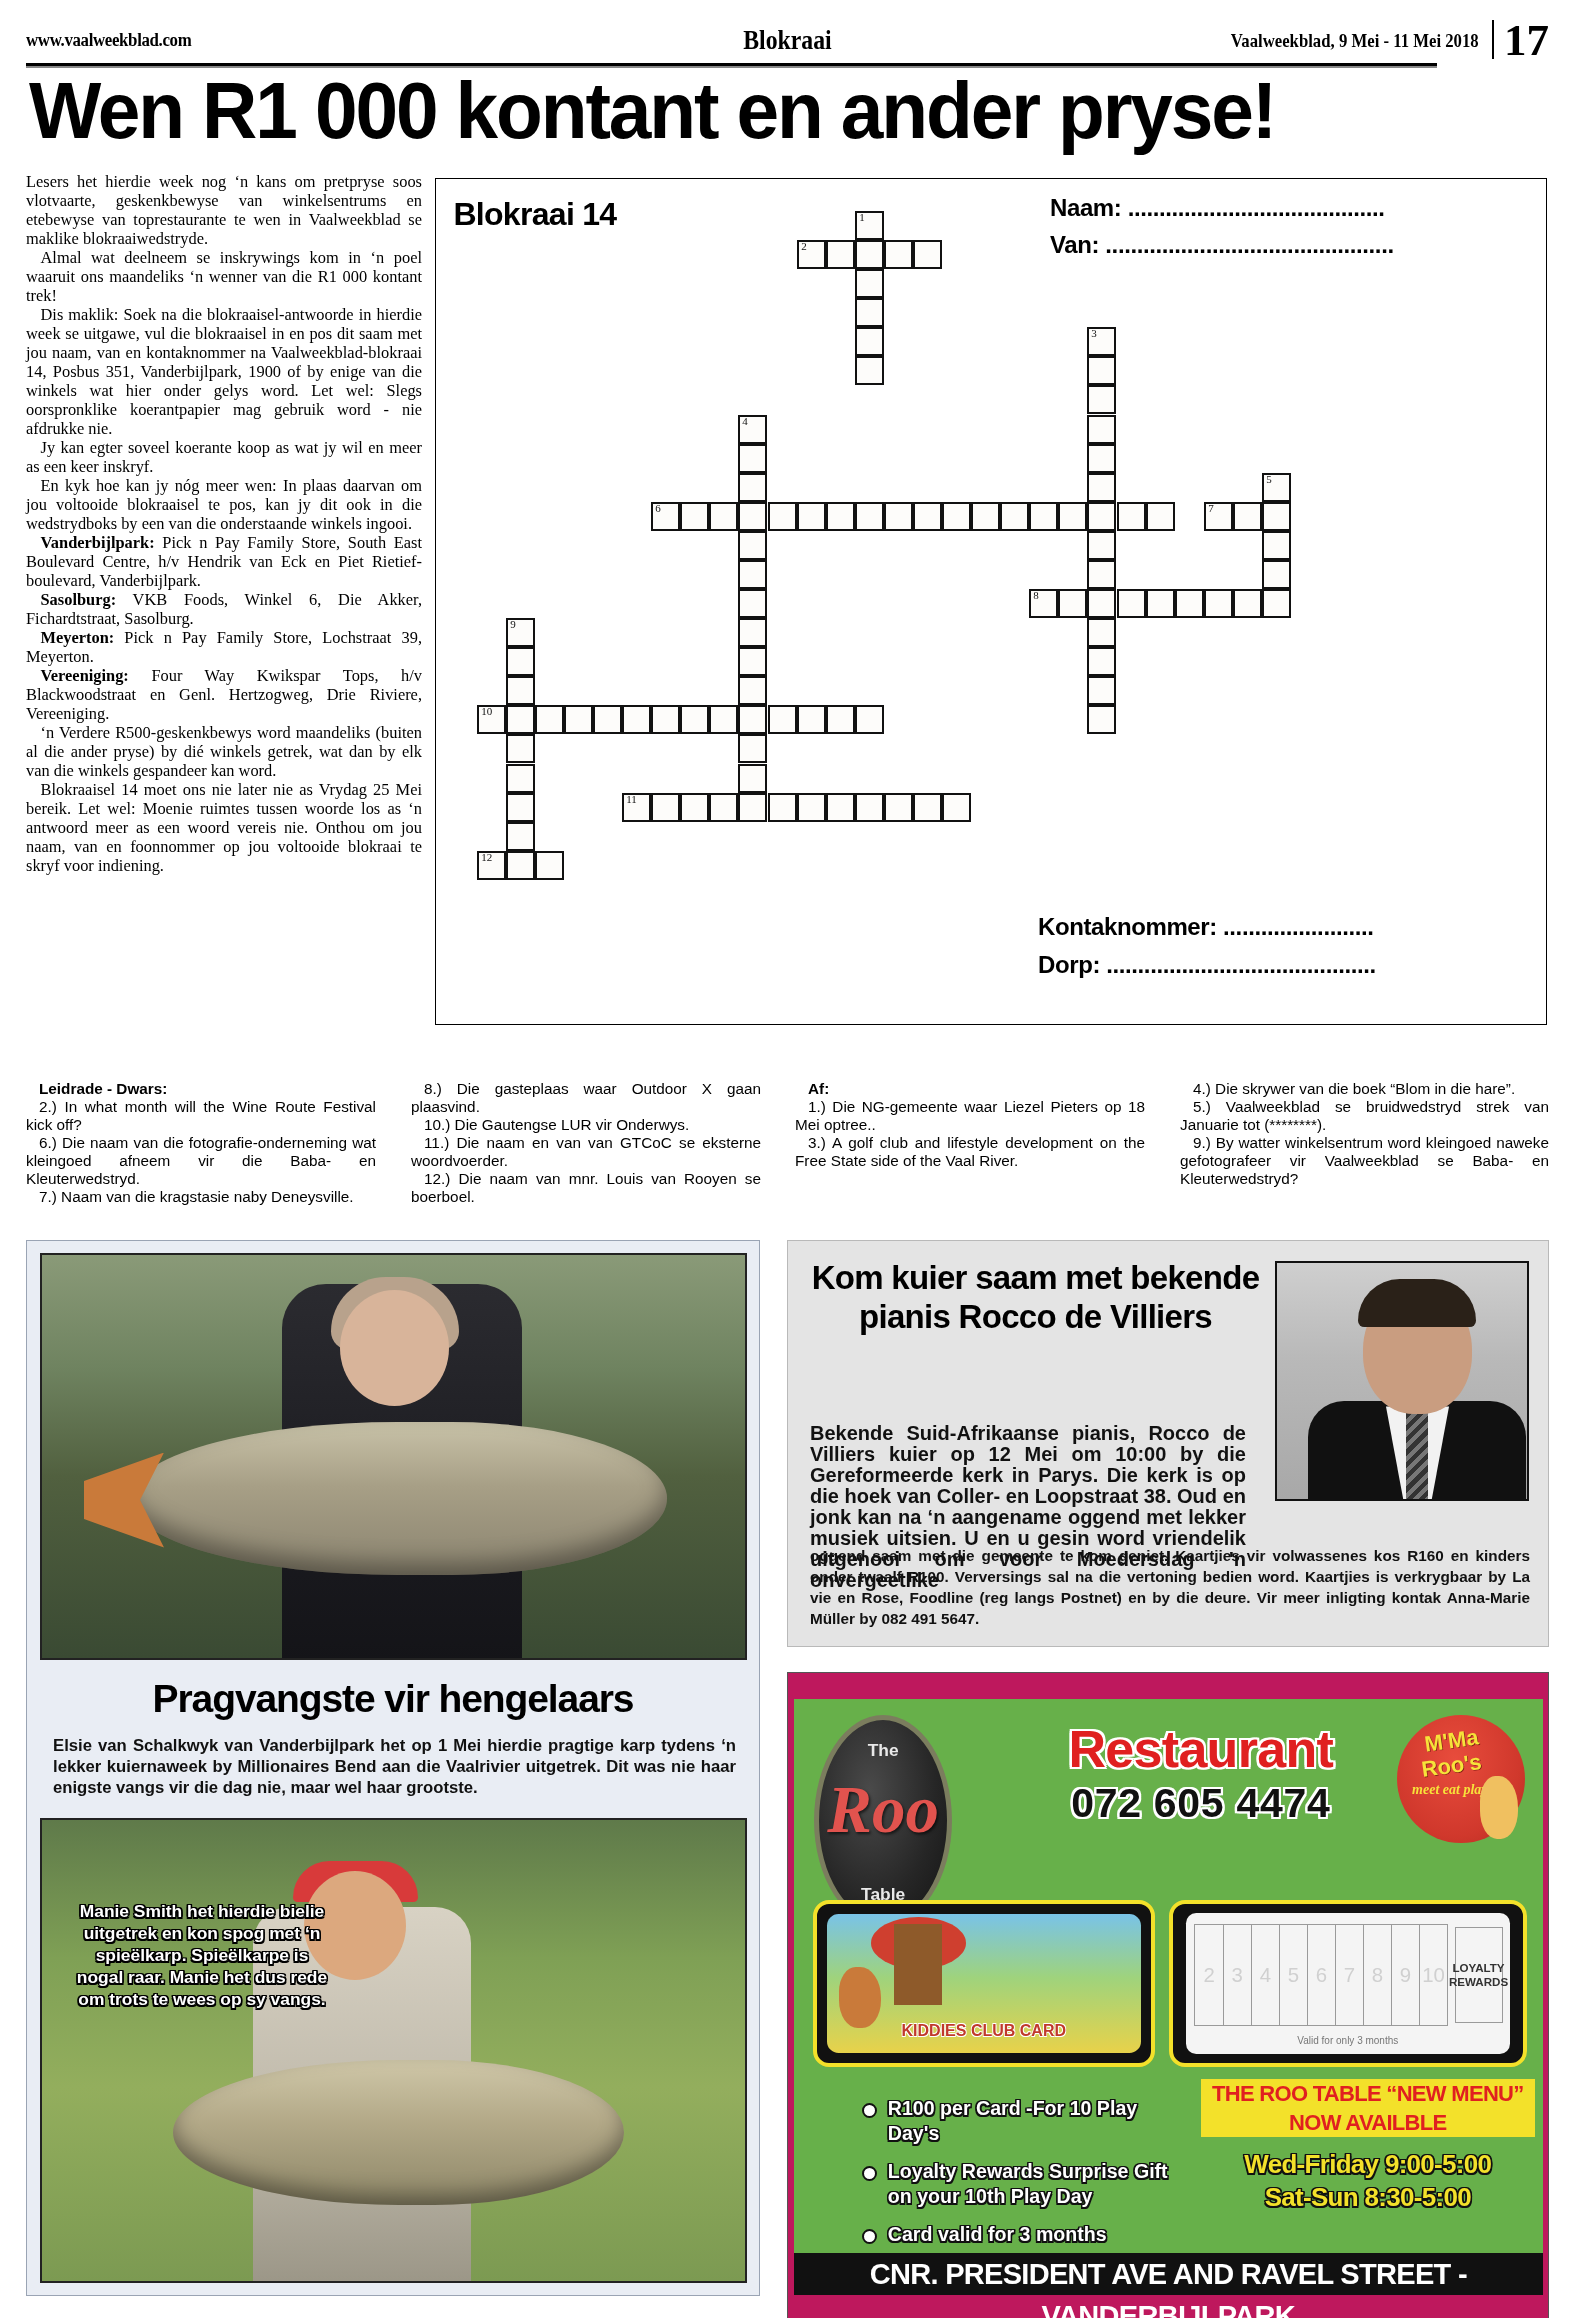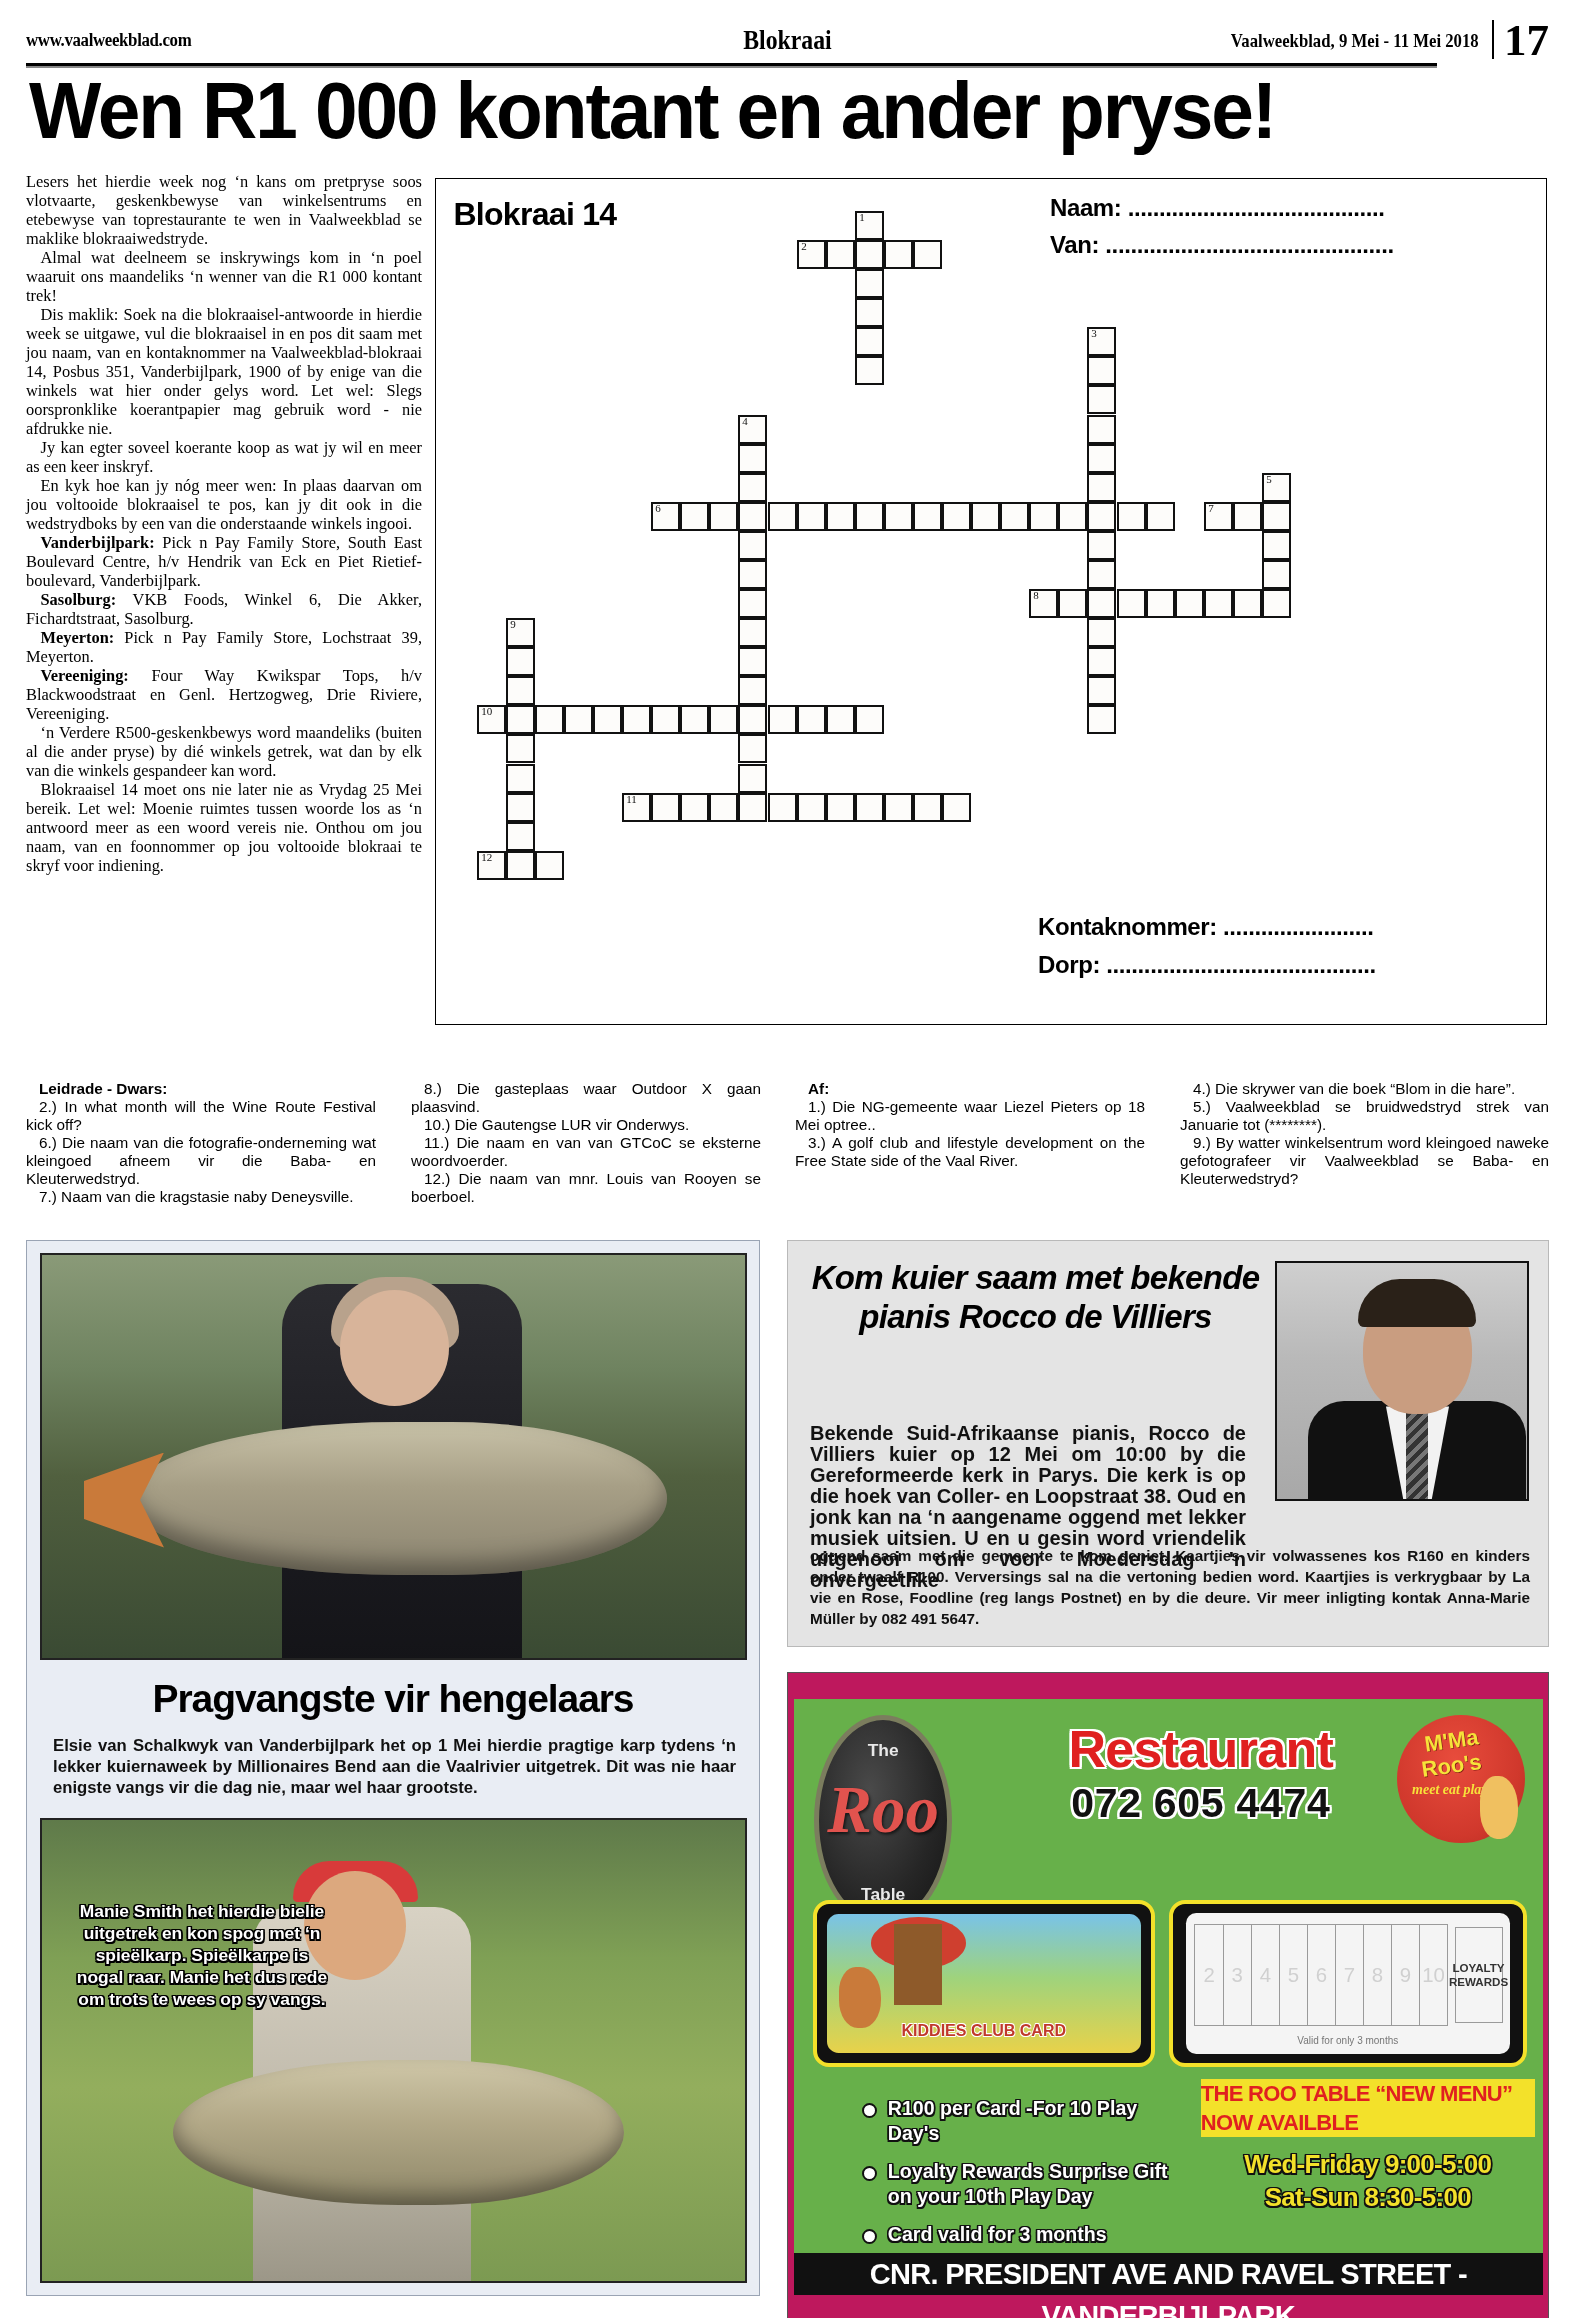--- a/index.html
+++ b/index.html
@@ -186,21 +186,21 @@
 
   
   .rocco-ad {
     position:absolute; left:787px; top:1240px; width:762px; height:407px;
     background:#e4e4e4; border:1.5px solid #b9b9b9;
   }
   .rocco-h {
     position:absolute; left:22px; top:17.4px; width:451px;
     font-family:"Liberation Sans", sans-serif;
     font-weight:700; font-size:33px; line-height:39px;
-    color:#000; text-align:center; letter-spacing:-0.7px;font-style:italic;
+    color:#000; text-align:center; letter-spacing:-0.7px;
   }
   .rocco-photo {
     position:absolute; right:19px; top:20.4px; width:254px; height:240px;
     border:2.2px solid #111;
     background: linear-gradient(180deg,#cfcfcf 0%, #b9b9b9 40%, #a8a8a8 100%);
     overflow:hidden;
   }
   .r-head { position:absolute; left:86px; top:23px; width:109px; height:128px;
     background:#c99d80; border-radius:50% 50% 46% 46%;}
   .r-hair { position:absolute; left:81px; top:16px; width:118px; height:48px;
@@ -354,21 +354,21 @@
     font-family:"Liberation Sans", sans-serif; font-weight:700;
     font-size:19.6px; line-height:25px; color:#fff;
     text-shadow: -1.5px -1.5px 0 #111, 1.5px -1.5px 0 #111, -1.5px 1.5px 0 #111, 1.5px 1.5px 0 #111,
                  0 -1.5px 0 #111, 0 1.5px 0 #111, -1.5px 0 0 #111, 1.5px 0 0 #111;
   }
   .roo-bullets li:before {
     content:""; position:absolute; left:2.9px; top:7.3px; width:11.6px; height:11.6px;
     background:#fff; border:2.2px solid #111; border-radius:50%;
   }
   .roo-menu {
-    position:absolute; left:407px; top:380px; width:334px; 
+    position:absolute; left:407px; top:380px; width:334px; text-align:center;
     font-family:"Liberation Sans", sans-serif; font-weight:700;
     font-size:22px; line-height:29px; color:#e02020; background:#f3e12a;
     letter-spacing:-0.7px;
   }
   .roo-hours {
     position:absolute; left:407px; top:449px; width:334px; text-align:center;
     font-family:"Liberation Sans", sans-serif; font-weight:700;
     font-size:26px; line-height:33px; color:#f3e12a; letter-spacing:-0.7px;
     text-shadow: -1.5px -1.5px 0 #111, 1.5px -1.5px 0 #111, -1.5px 1.5px 0 #111, 1.5px 1.5px 0 #111,
                  0 -1.5px 0 #111, 0 1.5px 0 #111, -1.5px 0 0 #111, 1.5px 0 0 #111;

